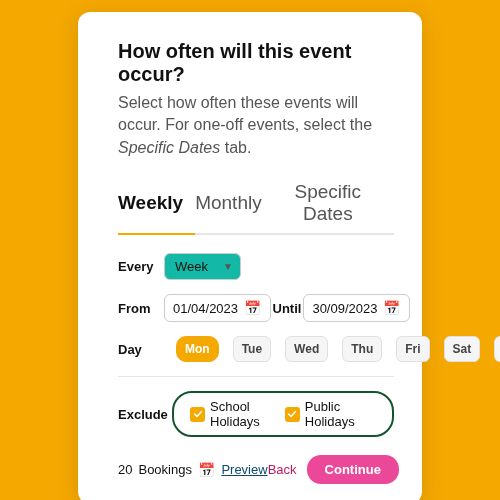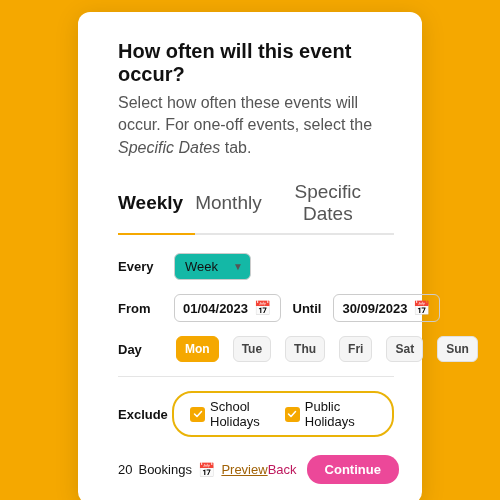--- a/index.html
+++ b/index.html
@@ -66,21 +66,21 @@
       color: #111;
       font-weight: 600;
       border-bottom: 2px solid #F5A800;
     }
 
     
     .form-row {
       display: flex;
       align-items: center;
       margin-bottom: 14px;
-      gap: 12px;
+      gap: 2px;
     }
 
     .form-label {
       font-size: 13px;
       font-weight: 600;
       color: #111;
       min-width: 44px;
     }
 
     .select-wrapper {
@@ -110,21 +110,20 @@
 
     .date-input {
       display: flex;
       align-items: center;
       border: 1px solid #ccc;
       border-radius: 6px;
       padding: 5px 8px;
       font-size: 13px;
       gap: 6px;
       color: #111;
-      font-weight: bold;
     }
 
     .date-input .cal-icon {
       color: #aaa;
       font-size: 14px;
     }
 
     .until-label {
       font-size: 13px;
       font-weight: 600;
@@ -147,36 +146,37 @@
       border: 1px solid #e0e0e0;
       background: #f5f5f5;
       cursor: pointer;
       color: #444;
     }
 
     .day-btn.active {
       background: #F5A800;
       color: #fff;
       border-color: #F5A800;
+      border-radius: 10px;
     }
 
     
     .exclude-row {
       display: flex;
       align-items: center;
       gap: 10px;
       margin-bottom: 18px;
     }
 
     .exclude-options {
       position: relative;
       display: flex;
       align-items: center;
       gap: 0;
-      border: 2px solid #eab308;
+      border: 2px solid #14532d;
       border-radius: 20px;
       padding: 6px 16px;
     }
 
     .exclude-option {
       display: flex;
       align-items: center;
       gap: 5px;
       font-size: 13px;
       color: #111;
@@ -215,21 +215,21 @@
       font-weight: 500;
     }
 
     .bookings-icon {
       color: #aaa;
       font-size: 14px;
     }
 
     .preview-link {
       font-size: 13px;
-      color: #a16207;
+      color: #0c4a6e;
       cursor: pointer;
       text-decoration: underline;
     }
 
     .footer-actions {
       display: flex;
       gap: 10px;
       align-items: center;
     }
 
@@ -298,20 +298,21 @@
     <div class="date-input">
       <span>30/09/2023</span>
       <span class="cal-icon">📅</span>
     </div>
   </div>
 
   <div class="day-row">
     <span class="form-label">Day</span>
     <button class="day-btn active">Mon</button>
     <button class="day-btn">Tue</button>
+    <button class="day-btn">Wed</button>
     <button class="day-btn">Thu</button>
     <button class="day-btn">Fri</button>
     <button class="day-btn">Sat</button>
     <button class="day-btn">Sun</button>
   </div>
 
   <div class="divider"></div>
 
   <div class="exclude-row">
     <span class="form-label">Exclude</span>

